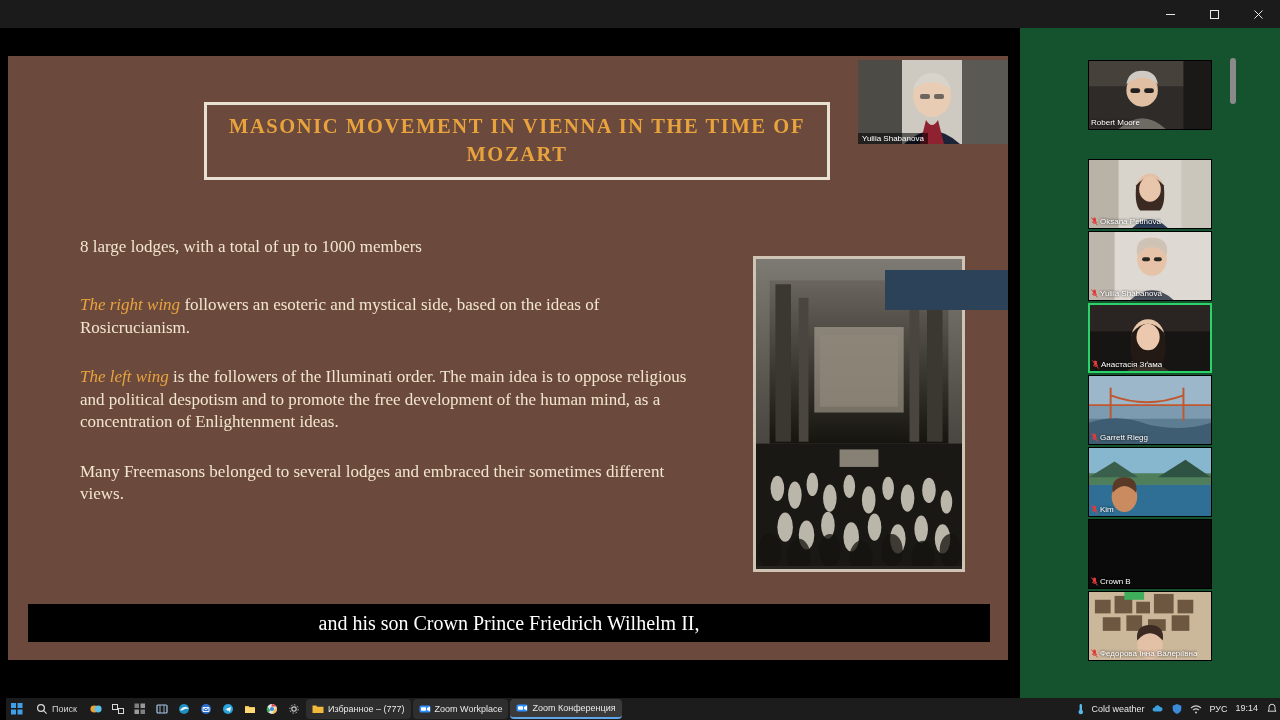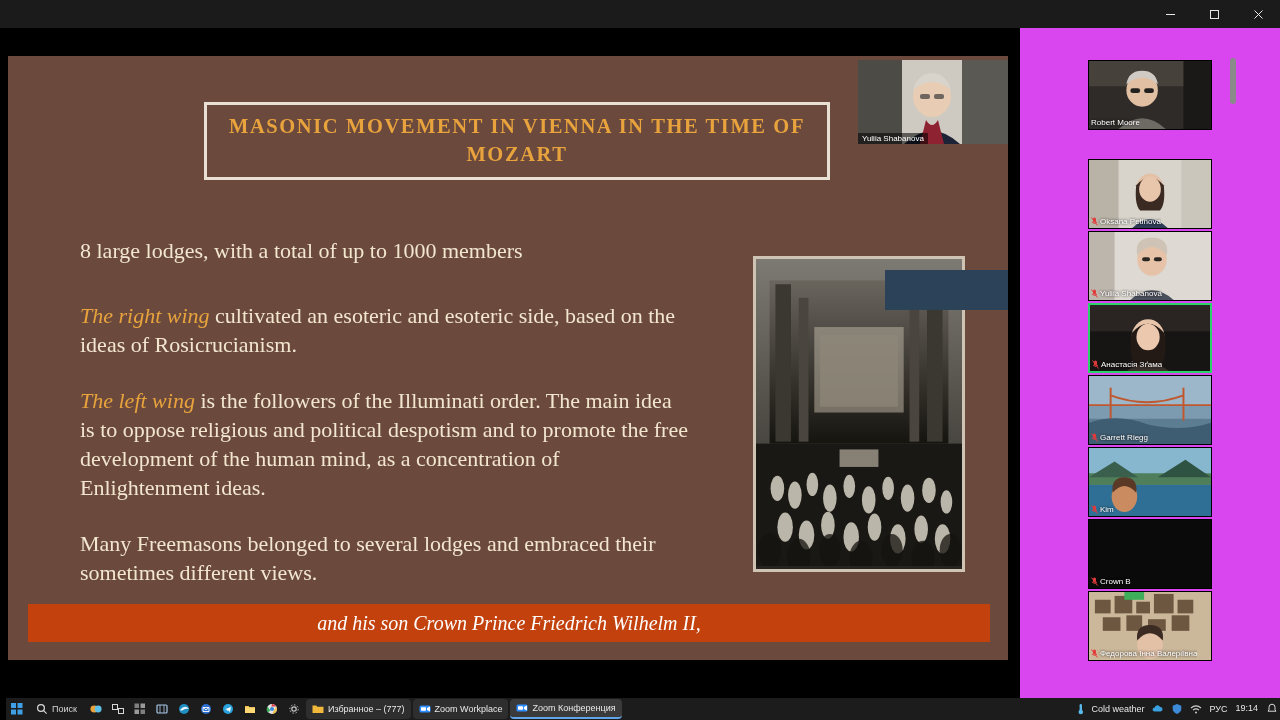--- a/index.html
+++ b/index.html
@@ -50,21 +50,21 @@
     font-size: 20.5px;
     letter-spacing: 1.6px;
     line-height: 1.35;
     font-weight: 600;
   }
 
   .body-text {
     position: absolute; left: 72px; top: 180px; width: 610px;
     color: #f2e6cf;
     font-family: "Liberation Serif", serif;
-    font-size: 22px;
+    font-size: 17px;
     line-height: 1.32;
   }
   .para { margin-bottom: 27px; }
   .para.lead { margin-bottom: 36px; }
   .para em.kw {
     color: #e8a33d;
     font-style: italic;
     font-weight: normal;
   }
 
@@ -75,42 +75,42 @@
     overflow: hidden;
   }
   .photo-art { position: absolute; inset: 0; }
   .blue-block {
     position: absolute; left: 877px; top: 214px; width: 126px; height: 40px;
     background: #2c4259;
   }
 
   .caption-bar {
     position: absolute; left: 20px; bottom: 18px; width: 962px; height: 38px;
-    background: #c2410c;
-    display: flex; align-items: center; justify-content: center; font-style: italic;
+    background: #000000;
+    display: flex; align-items: center; justify-content: center;
   }
   .caption-bar span {
     color: #ffffff;
     font-family: "Liberation Serif", serif;
     font-size: 20px;
   }
 
   .self-view {
     position: absolute; right: 12px; top: 32px; width: 150px; height: 84px;
     background: #3a3f46; overflow: hidden;
   }
   .self-view .sv-name {
     position: absolute; left: 0; bottom: 0; padding: 1px 4px;
     background: rgba(0,0,0,0.55); color: #fff; font-size: 8px;
   }
 
   
   .filmstrip {
     position: absolute; top: 28px; left: 1020px; width: 260px; height: 670px;
-    background: #d946ef;
+    background: #14532d;
   }
   .tile {
     position: absolute; left: 68px; width: 124px; height: 70px;
     background: #222; overflow: hidden; border: 1px solid #000;
   }
   .tile.active { border: 2px solid #2bd36a; }
   .tile .name {
     position: absolute; left: 2px; bottom: 2px;
     color: #fff; font-size: 8px;
     text-shadow: 0 0 3px #000;
@@ -187,21 +187,21 @@
 
       <div class="title-frame">
         <div class="inner">
           <div class="slide-title">MASONIC MOVEMENT IN VIENNA IN THE TIME OF MOZART</div>
         </div>
       </div>
 
       <div class="body-text">
         <div class="para lead">8 large lodges, with a total of up to 1000 members</div>
         <div class="para">
-          <em class="kw">The right wing</em><span> cultivated an esoteric and esoteric side, based on the ideas of Rosicrucianism.</span>
+          <em class="kw">The right wing</em><span> followers an esoteric and mystical side, based on the ideas of Rosicrucianism.</span>
         </div>
         <div class="para">
           <em class="kw">The left wing</em><span> is the followers of the Illuminati order. The main idea is to oppose religious and political despotism and to promote the free development of the human mind, as a concentration of Enlightenment ideas.</span>
         </div>
         <div class="para">Many Freemasons belonged to several lodges and embraced their sometimes different views.</div>
       </div>
 
       <div class="slide-photo">
         <svg class="photo-art" viewBox="0 0 212 316" preserveAspectRatio="none">
           <defs>

